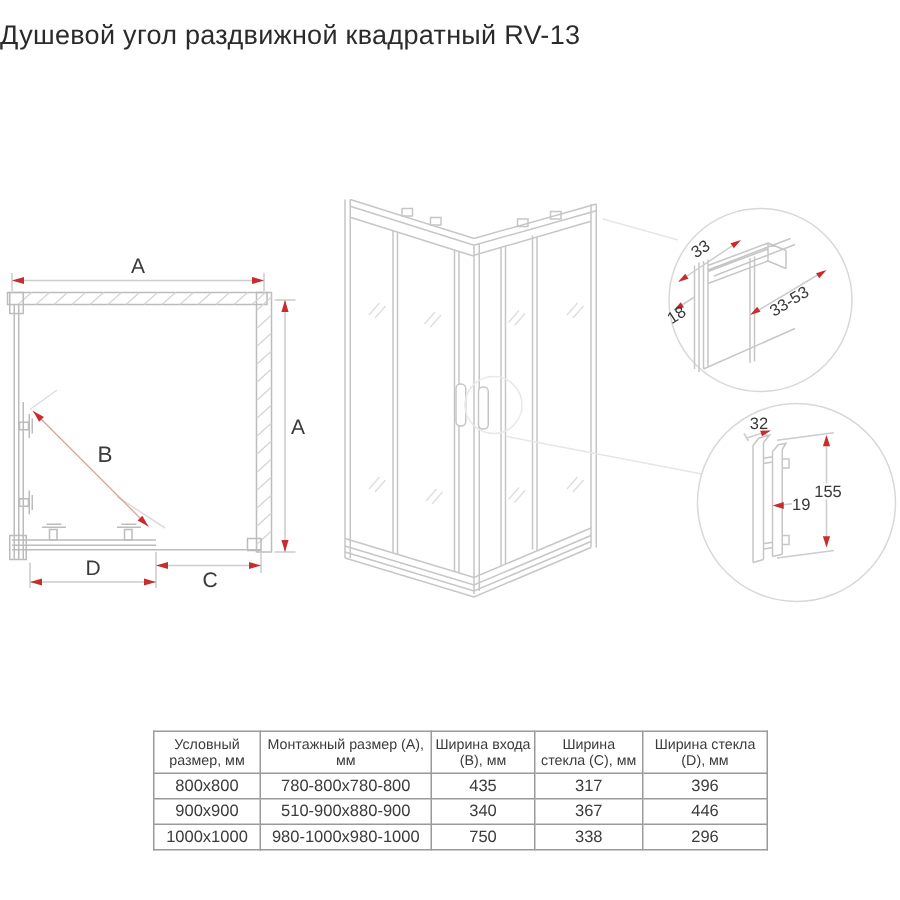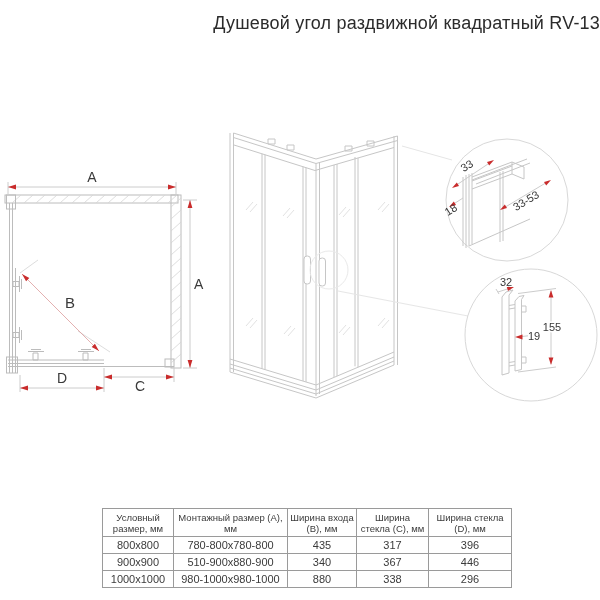--- a/index.html
+++ b/index.html
@@ -1,34 +1,34 @@
 <!DOCTYPE html>
 <html><head>
 <meta charset="utf-8">
 <style>
   html,body{margin:0;padding:0;}
   body{
     width:600px;height:600px;position:relative;background:#ffffff;
     font-family:"Liberation Sans",sans-serif;overflow:hidden;
   }
   .title{
-    position:absolute;top:12px;left:0;width:600px;text-align:right;
+    position:absolute;top:12px;left:0;width:600px;text-align:left;
     color:#2b2b2b;font-size:18px;line-height:23px;letter-spacing:.2px;
   }
   svg{position:absolute;top:0;left:0;}
   svg text{
     stroke:none;fill:#3a3a3a;
     font-family:"Liberation Sans",sans-serif;
   }
   svg text.dim-letter{font-size:14px;}
   svg text.dim-letter-b{font-size:15px;}
   svg text.dim-num{font-size:11px;fill:#383838;}
   svg text.halo{paint-order:stroke;stroke:#ffffff;stroke-width:3px;}
   .spec-table{
-    position:absolute;left:102px;top:508px;width:369px;
+    position:absolute;left:102px;top:487px;width:369px;
     border-collapse:collapse;table-layout:fixed;
     color:#3b3b3b;
     padding-left:40px;
   }
   .spec-table td,.spec-table th{
     border:1px solid #9a9a9a;text-align:center;vertical-align:middle;
     padding:1px 2px;font-weight:normal;
   }
   .spec-table th{font-size:9.5px;line-height:11px;height:25px;}
   .spec-table td{font-size:11px;height:14px;}
@@ -172,18 +172,18 @@
     <tr>
       <td>900x900</td>
       <td>510-900x880-900</td>
       <td>340</td>
       <td>367</td>
       <td>446</td>
     </tr>
     <tr>
       <td>1000x1000</td>
       <td>980-1000x980-1000</td>
-      <td>880</td>
+      <td>750</td>
       <td>338</td>
       <td>296</td>
     </tr>
   </tbody>
 </table>
 
 </body></html>

